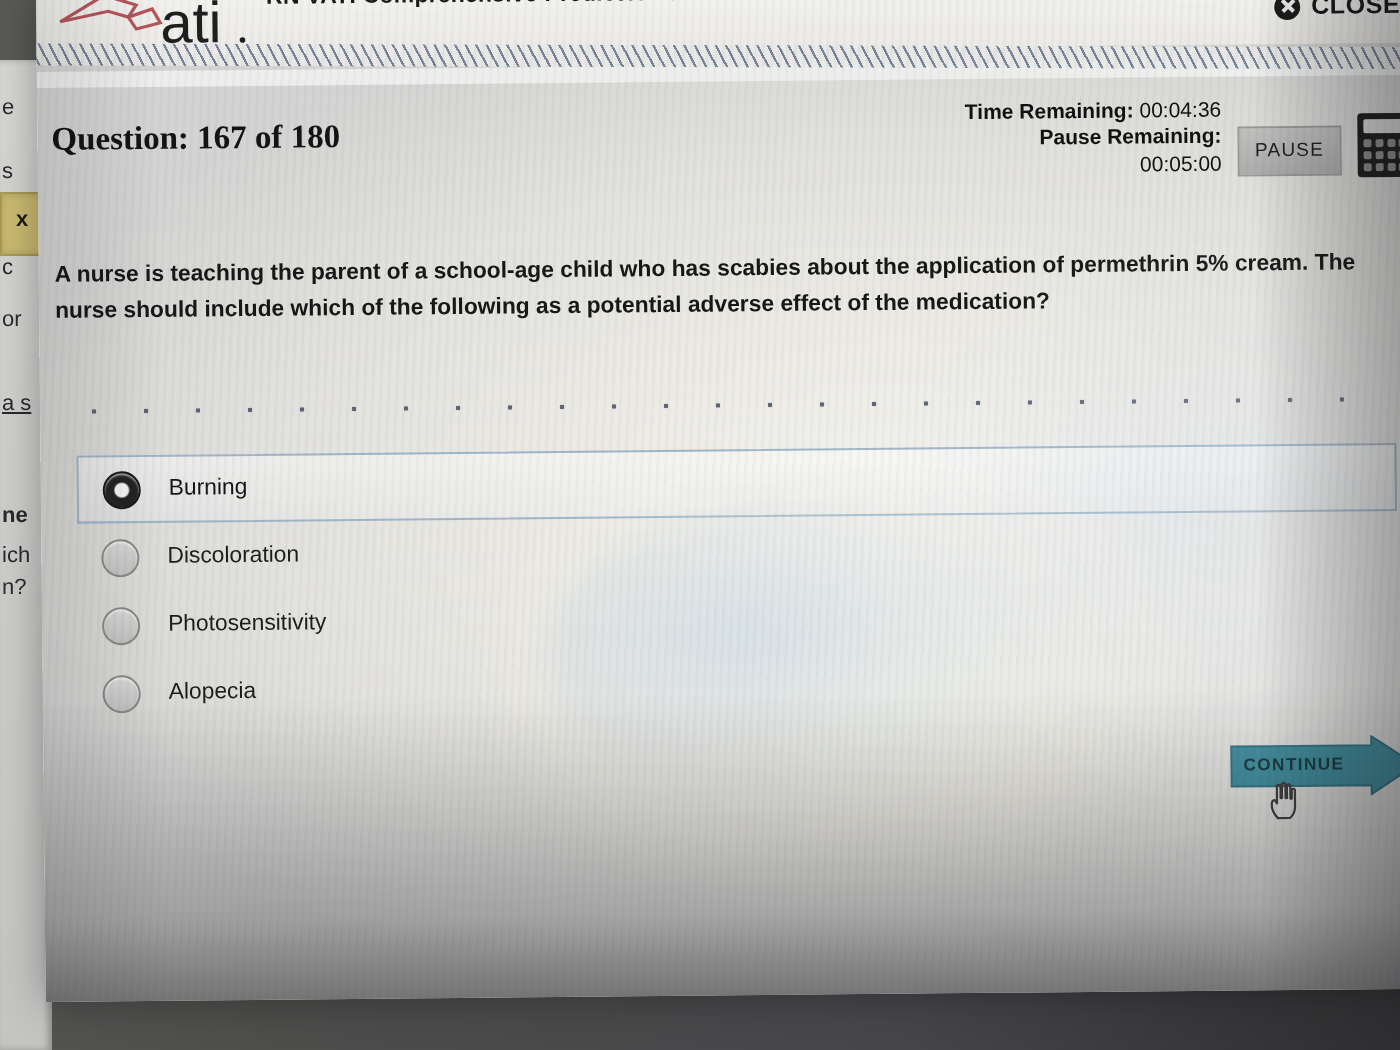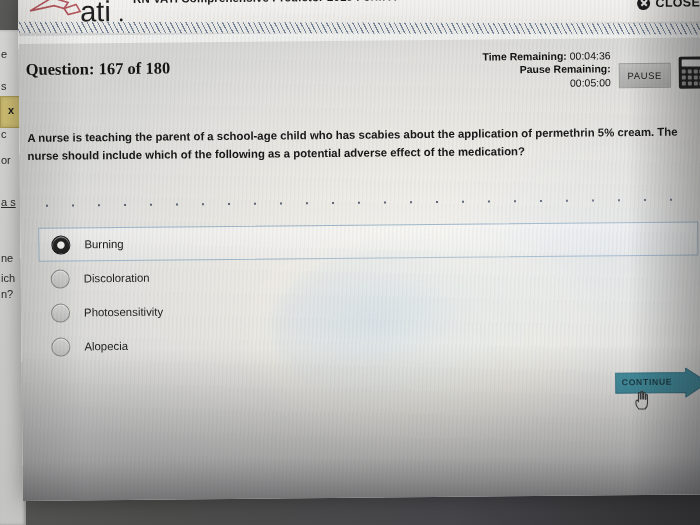--- a/index.html
+++ b/index.html
@@ -44,21 +44,21 @@
     overflow: hidden;
   }
   .bg-frag {
     position: absolute;
     left: 1px;
     font-size: 11px;
     color: #2a2a2a;
     font-family: "Liberation Sans", sans-serif;
     white-space: nowrap;
   }
-  .bg-frag.b { font-weight: normal; }
+  .bg-frag.b { font-weight: bold; }
   .bg-chip {
     position: absolute;
     left: 0px;
     width: 24px;
     height: 30px;
     background: #cdbd72;
     border: 1px solid #a89a55;
     box-shadow: inset 0 0 4px rgba(0,0,0,.15);
   }
   .bg-chip span {

